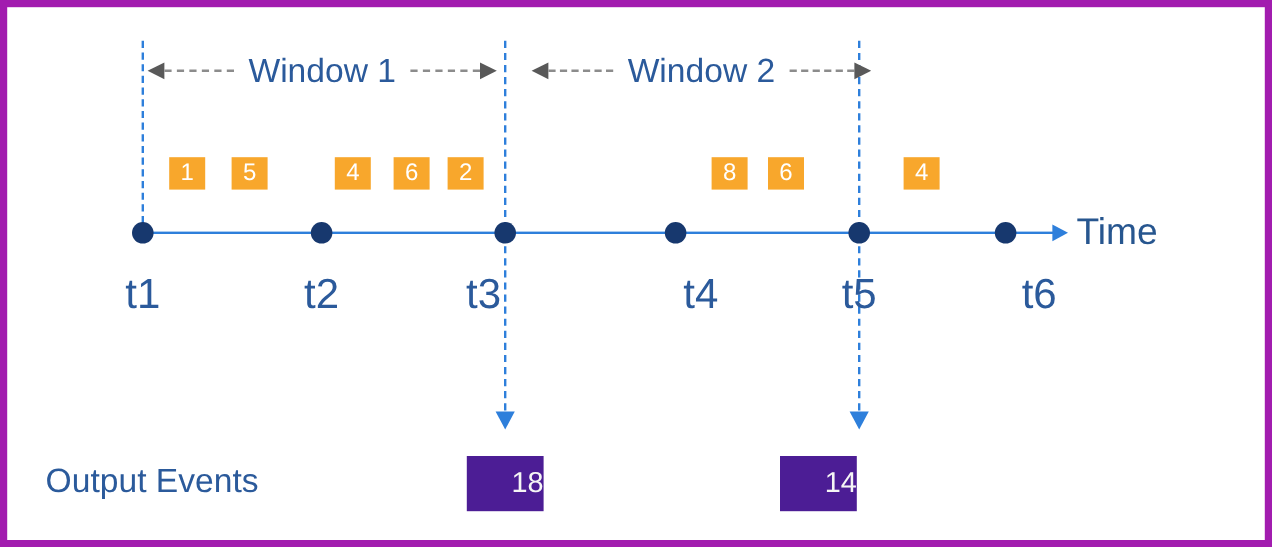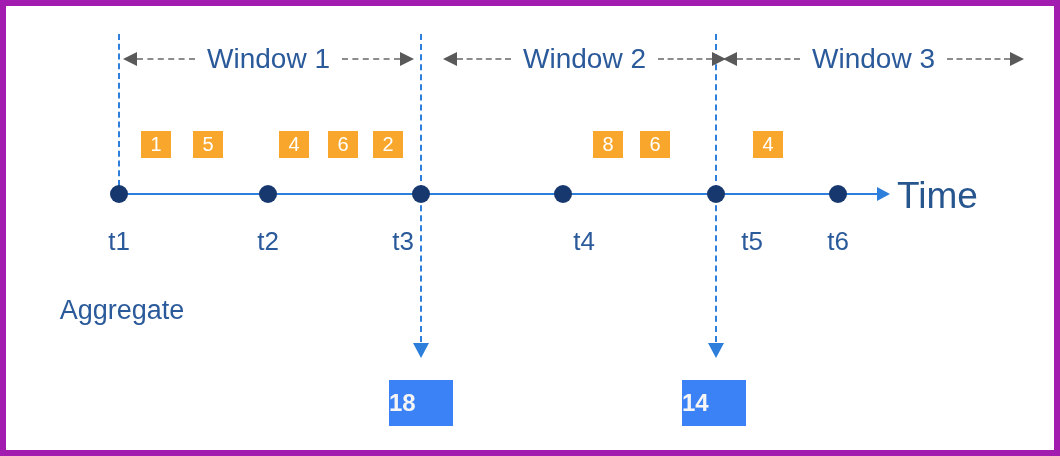--- a/index.html
+++ b/index.html
@@ -112,29 +112,29 @@
     width: 18px;
     height: 18px;
     border-radius: 50%;
     background: #17386E;
   }
   .tick-label {
     position: absolute;
     top: 220px;
     width: 60px;
     text-align: center;
-    font-size: 26px;
+    font-size: 35px;
     font-weight: 300;
     color: #2B5A9B;
   }
   .time-label {
     position: absolute;
     left: 891px;
     top: 169px;
-    font-size: 37px;
+    font-size: 31px;
     font-weight: 300;
     color: #27568F;
   }
 
   
   .aggregate-label {
     position: absolute;
     left: 10px;
     top: 288px;
     width: 212px;
@@ -150,26 +150,26 @@
     top: 379px;
     font-size: 28px;
     font-weight: 300;
     color: #2B5A9B;
   }
   .output-box {
     position: absolute;
     top: 374px;
     width: 64px;
     height: 46px;
-    background: #3b82f6;
+    background: #4c1d95;
     color: #F5F5F5;
     font-size: 24px;
-    font-weight: 700;
+    font-weight: 400;
     line-height: 46px;
-    text-align: left;
+    text-align: right;
   }
 </style>
 </head>
 <body>
 
 <div class="canvas">
 
   <div class="vline vline-t1"></div>
   <div class="vline vline-t3"></div>
   <div class="vline vline-t5"></div>
@@ -180,27 +180,20 @@
     <span class="arrow-left"></span>
     <span class="dash-seg"></span>
     <span class="window-label">Window 1</span>
     <span class="dash-seg"></span>
     <span class="arrow-right"></span>
   </div>
   <div class="window-span w2">
     <span class="arrow-left"></span>
     <span class="dash-seg"></span>
     <span class="window-label">Window 2</span>
-    <span class="dash-seg"></span>
-    <span class="arrow-right"></span>
-  </div>
-  <div class="window-span w3">
-    <span class="arrow-left"></span>
-    <span class="dash-seg"></span>
-    <span class="window-label">Window 3</span>
     <span class="dash-seg"></span>
     <span class="arrow-right"></span>
   </div>
 
   <div class="event-box" style="left:135px">1</div>
   <div class="event-box" style="left:187px">5</div>
   <div class="event-box" style="left:273px">4</div>
   <div class="event-box" style="left:322px">6</div>
   <div class="event-box" style="left:367px">2</div>
   <div class="event-box" style="left:587px">8</div>
@@ -213,25 +206,25 @@
   <div class="dot" style="left:253px"></div>
   <div class="dot" style="left:406px"></div>
   <div class="dot" style="left:548px"></div>
   <div class="dot" style="left:701px"></div>
   <div class="dot" style="left:823px"></div>
 
   <div class="tick-label" style="left:83px">t1</div>
   <div class="tick-label" style="left:232px">t2</div>
   <div class="tick-label" style="left:367px">t3</div>
   <div class="tick-label" style="left:548px">t4</div>
-  <div class="tick-label" style="left:716px">t5</div>
-  <div class="tick-label" style="left:802px">t6</div>
+  <div class="tick-label" style="left:680px">t5</div>
+  <div class="tick-label" style="left:830px">t6</div>
 
   <div class="time-label">Time</div>
 
   <div class="aggregate-label">
-    <div>Aggregate</div>
   </div>
+  <div class="output-events-label">Output Events</div>
 
   <div class="output-box" style="left:383px">18</div>
-  <div class="output-box" style="left:676px">14</div>
+  <div class="output-box" style="left:644px">14</div>
 
 </div>
 
 </body></html>

